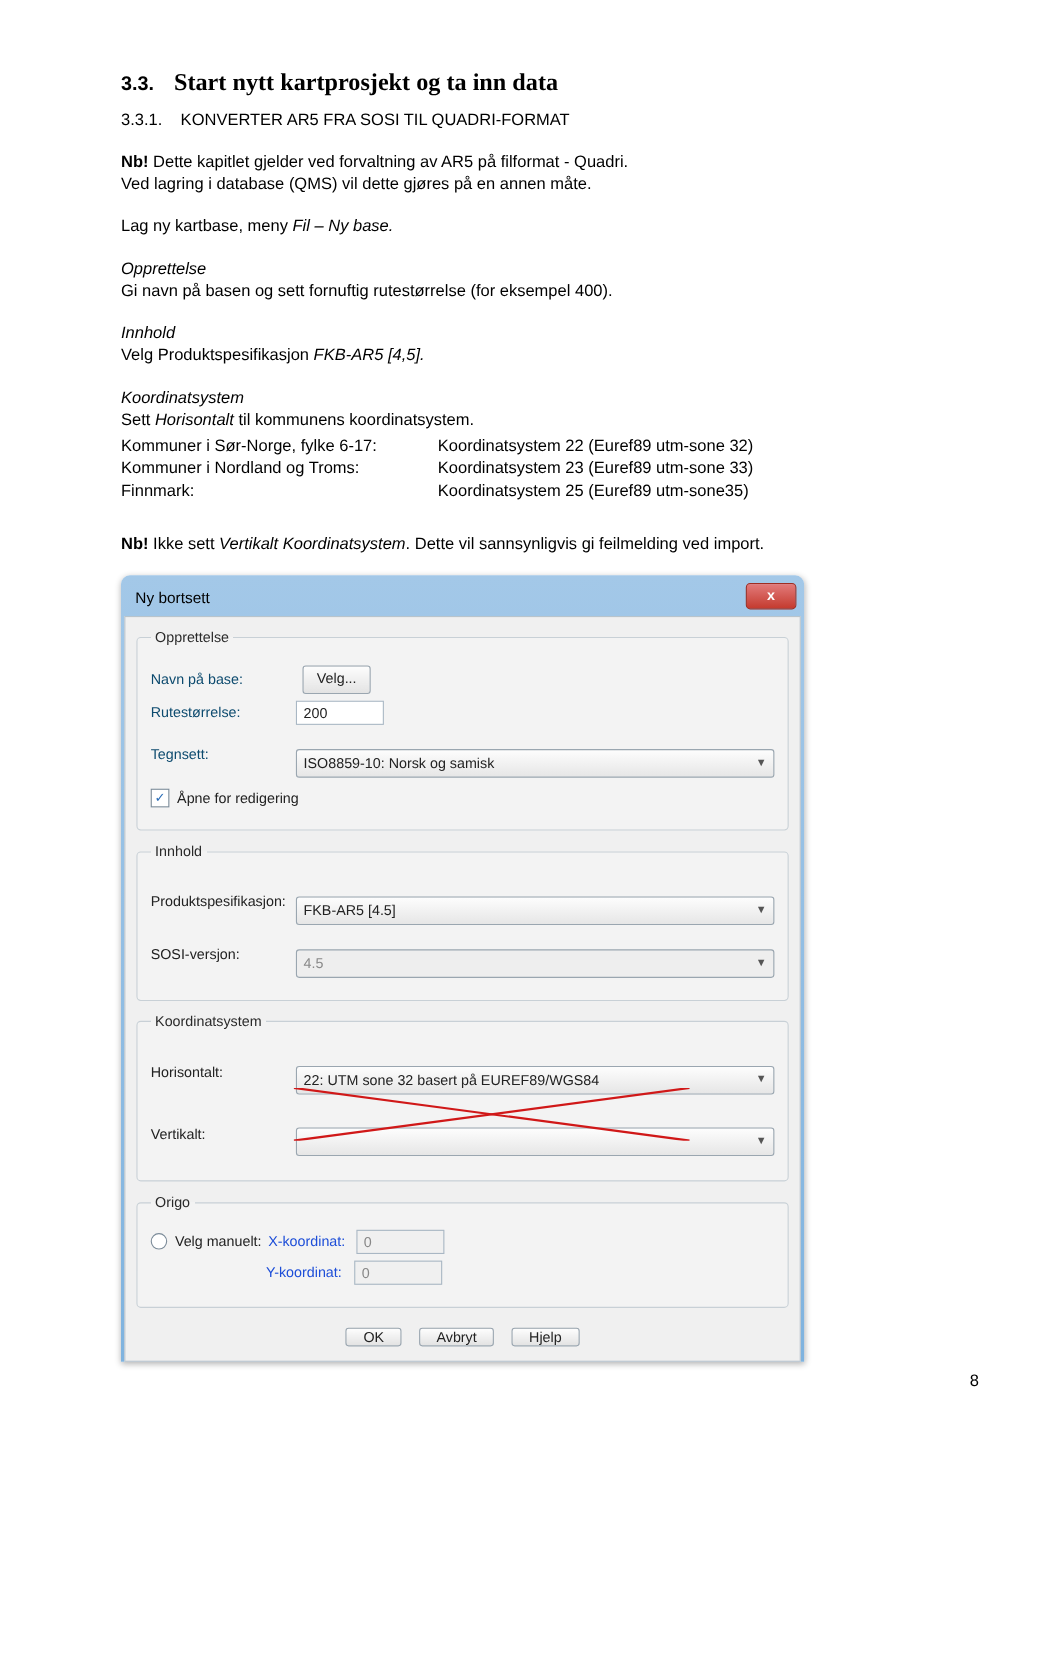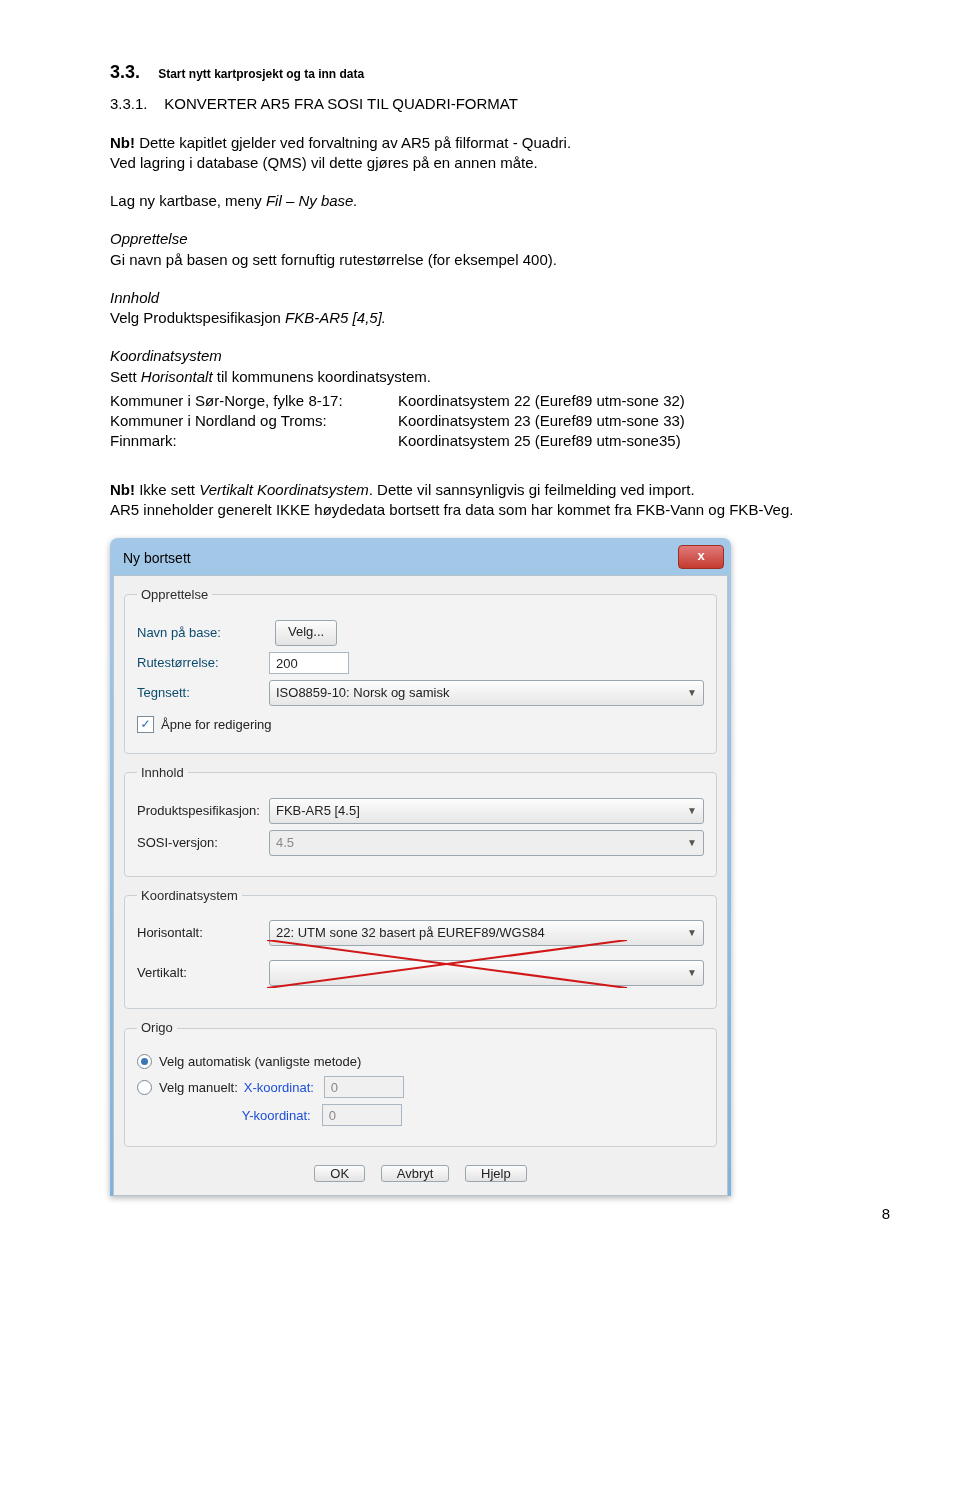--- a/index.html
+++ b/index.html
@@ -8,21 +8,21 @@
     color: #000;
     margin: 0;
     padding: 60px 60px 40px 110px;
     width: 960px;
     box-sizing: border-box;
     background: #fff;
     line-height: 1.35;
   }
   .h-row { margin-bottom: 6px; }
   .h-num { font-weight: bold; font-size: 18px; display: inline-block; width: 44px; }
-  .h-txt { font-weight: bold; font-size: 12px; }
+  .h-txt { font-weight: bold; font-size: 22px; font-family: Liberation Serif, serif; }
   .sub-num { display: inline-block; text-align: center; }
   .para { margin: 10px 0 18px 0; }
   .italic { font-style: italic; }
   .tbl { display: table; margin-top: 4px; }
   .trow { display: table-row; }
   .tcell { display: table-cell; padding-right: 8px; }
   .tcell1 { width: 280px; }
   .page-num { text-align: right; font-size: 15px; margin-top: 8px; padding-right: 10px; }
 
   
@@ -33,21 +33,21 @@
   fieldset { border: 1px solid #c8d0d6; border-radius: 4px; margin: 0 0 10px 0; padding: 10px 12px 14px 12px; background: #f3f3f3; }
   legend { padding: 0 4px; color: #2a2a2a; font-size: 13px; }
   .fld-row { display: flex; align-items: center; margin: 6px 0; }
   .fld-lbl { width: 132px; color: #0c4a6e; }
   .fld-lbl2 { width: 132px; color: #222; }
   .txt-input { flex: 1; height: 22px; background: #fff; border: 1px solid #a9b7c4; padding: 0 6px; line-height: 22px; font-size: 13px; color: #222; box-sizing: border-box; }
   .txt-input.narrow { width: 80px; flex: none; }
   .txt-input.disabled { background: #f0f0f0; color: #888; }
   .btn { height: 24px; background: linear-gradient(#fdfdfd,#e3e3e3); border: 1px solid #9aa6b0; border-radius: 3px; padding: 0 12px; font-size: 13px; line-height: 22px; margin-left: 6px; }
   .chk { width: 15px; height: 15px; border: 1px solid #7a8a98; background: #fff; display: inline-flex; align-items: center; justify-content: center; color: #2a6db7; font-size: 12px; margin-right: 7px; }
-  .dd { flex: 1; height: 24px; background: linear-gradient(#fdfdfd,#e6e6e6); border: 1px solid #9aa6b0; border-radius: 3px; padding: 0 6px; line-height: 22px; font-size: 13px; display: flex; justify-content: space-between; align-items: center; }
+  .dd { flex: 1; height: 24px; background: linear-gradient(#fdfdfd,#e6e6e6); border: 1px solid #9aa6b0; border-radius: 3px; padding: 0 6px; line-height: 22px; font-size: 13px; display: flex; justify-content: space-between; align-items: center; margin-top: 16px; }
   .dd.disabled { color: #8a8a8a; background: #eee; }
   .dd .caret { font-size: 10px; color: #555; }
   .radio-row { display: flex; align-items: center; margin: 6px 0; }
   .radio { width: 13px; height: 13px; border: 1px solid #7a8a98; border-radius: 50%; background: #fff; margin-right: 7px; display: inline-flex; align-items: center; justify-content: center; }
   .radio.sel::after { content: ""; width: 7px; height: 7px; background: #3a76b8; border-radius: 50%; }
   .coord-lbl { display: inline-block; width: 80px; color: #1d4ed8; margin-left: 6px; }
   .btn-row { text-align: center; padding: 6px 0 2px 0; }
   .btn-row .btn { padding: 0 15px; margin: 0 6px; }
   .vertikalt-wrap { position: relative; padding: 2px 0; }
   .rc { position: absolute; left: 130px; top: -12px; width: 360px; height: 48px; pointer-events: none; }
@@ -82,37 +82,36 @@
 <div class="para">
   <span class="italic">Innhold</span><br>
   <span>Velg Produktspesifikasjon </span><span class="italic">FKB-AR5 [4,5].</span>
 </div>
 
 <div class="para">
   <span class="italic">Koordinatsystem</span><br>
   <span>Sett </span><span class="italic">Horisontalt</span><span> til kommunens koordinatsystem.</span>
   <div class="tbl">
     <div class="trow">
-      <div class="tcell tcell1">Kommuner i Sør-Norge, fylke 8-17:</div>
+      <div class="tcell tcell1">Kommuner i Sør-Norge, fylke 6-17:</div>
       <div class="tcell">Koordinatsystem  22 (Euref89 utm-sone 32)</div>
     </div>
     <div class="trow">
       <div class="tcell tcell1">Kommuner i Nordland og Troms:</div>
       <div class="tcell">Koordinatsystem  23 (Euref89 utm-sone 33)</div>
     </div>
     <div class="trow">
       <div class="tcell tcell1">Finnmark:</div>
       <div class="tcell">Koordinatsystem  25 (Euref89 utm-sone35)</div>
     </div>
   </div>
 </div>
 
 <div class="para" style="margin-top:28px;">
   <span style="font-weight:bold">Nb!</span><span> Ikke sett </span><span class="italic">Vertikalt Koordinatsystem</span><span>. Dette vil sannsynligvis gi feilmelding ved import.</span><br>
-  <span>AR5 inneholder generelt IKKE høydedata bortsett fra data som har kommet fra FKB-Vann og FKB-Veg.</span>
 </div>
 
 <div class="dlg-wrap">
   <div class="dlg-titlebar">
     <span>Ny bortsett</span>
     <div class="close-btn">
       <span>x</span>
     </div>
   </div>
   <div class="dlg-body">
@@ -178,24 +177,20 @@
         <svg class="rc">
           <line x1="0" y1="0" x2="360" y2="48" stroke="#d01818" stroke-width="2"></line>
           <line x1="0" y1="48" x2="360" y2="0" stroke="#d01818" stroke-width="2"></line>
         </svg>
       </div>
     </fieldset>
 
     <fieldset>
       <legend>Origo</legend>
       <div class="radio-row">
-        <span class="radio sel"></span>
-        <span>Velg automatisk (vanligste metode)</span>
-      </div>
-      <div class="radio-row">
         <span class="radio"></span>
         <span>Velg manuelt:</span>
         <span class="coord-lbl">X-koordinat:</span>
         <div class="txt-input narrow disabled">0</div>
       </div>
       <div class="radio-row">
         <span style="width:20px;display:inline-block"></span>
         <span style="visibility:hidden">Velg manuelt:</span>
         <span class="coord-lbl">Y-koordinat:</span>
         <div class="txt-input narrow disabled">0</div>

